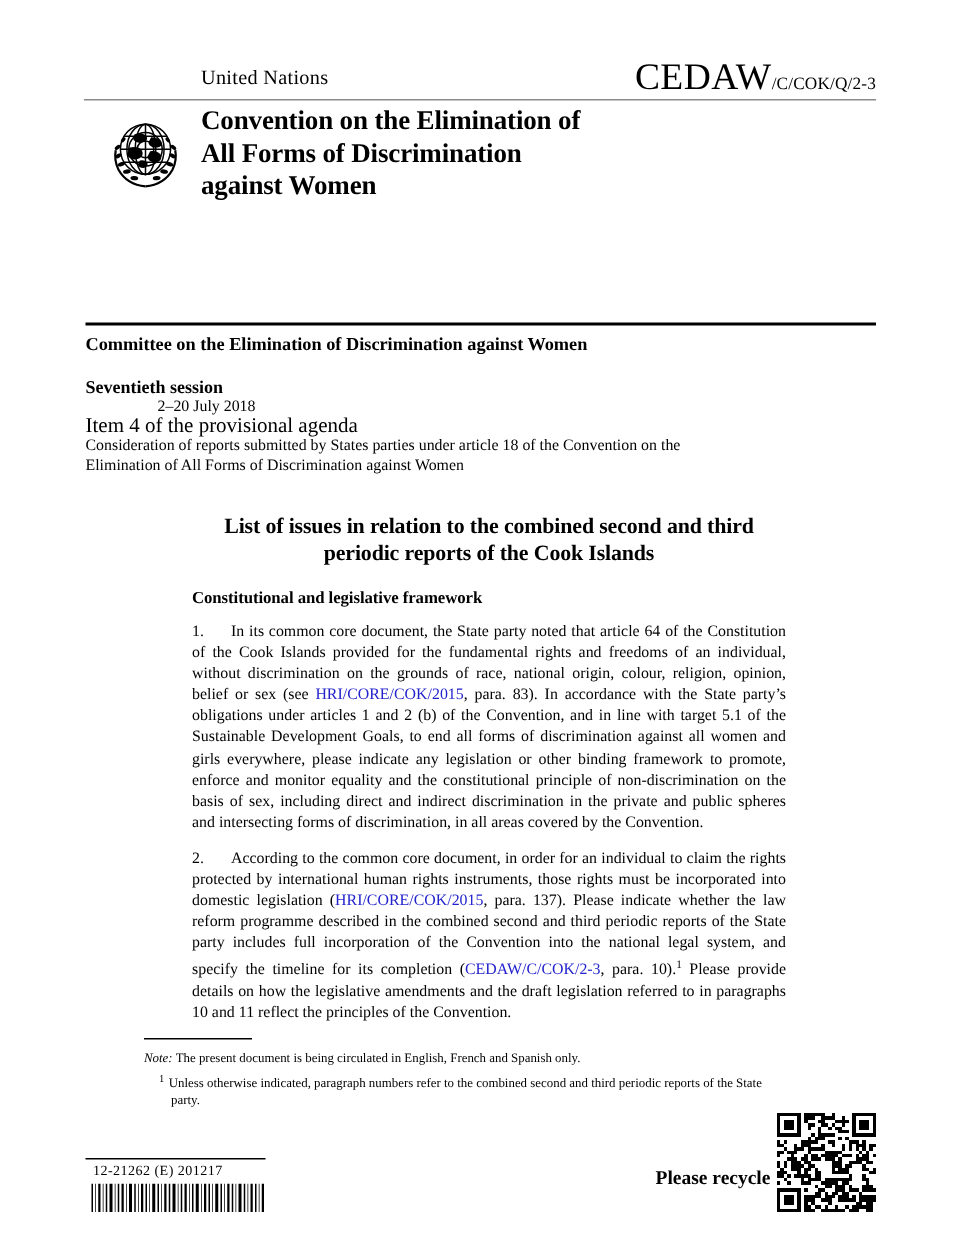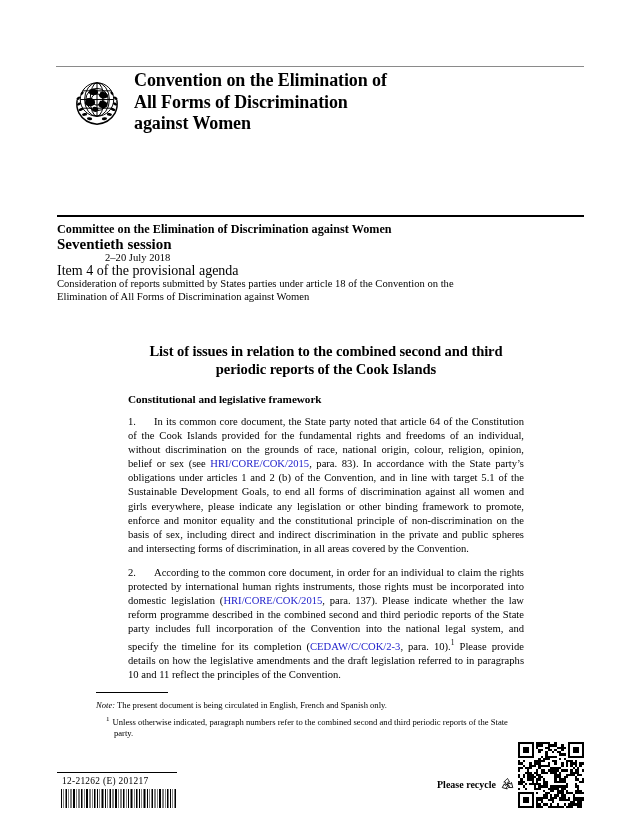--- a/index.html
+++ b/index.html
@@ -118,22 +118,22 @@
     font-size: 11px;
     line-height: 13.2px;
   }
   .committee-name {
     font-size: 12.2px;
     font-weight: bold;
     line-height: 14.6px;
   }
   .committee-session {
     font-weight: bold;
-    font-size: 15px;
-    margin-top: 1px;
+    font-size: 12px;
+    margin-top: 15px;
   }
   .committee-dates {
     font-size: 10.6px;
     margin-left: 48px;
   }
   .committee-item {
     font-size: 14px;
   }
   .committee-consid {
     font-weight: normal;
@@ -239,39 +239,47 @@
 
   .recycle-wrap {
     position: absolute;
     left: 437px;
     top: 776px;
     display: flex;
     align-items: center;
     gap: 3px;
   }
   .recycle-text {
-    font-size: 10px;
+    font-size: 13px;
     font-weight: bold;
     font-family: Liberation Serif, serif;
   }
   .recycle-icon { width: 17px; height: 17px; }
 
   .qr {
     position: absolute;
     left: 518px;
     top: 742px;
     width: 66px;
     height: 66px;
   }
 </style>
 </head>
 <body>
 
 <div class="page">
 
+  <div class="masthead">
+    <div class="mast-top">
+      <div class="un-name">United Nations</div>
+      <div class="symbol-wrap">
+        <span class="symbol-main">CEDAW</span><span class="symbol-sub">/C/COK/Q/2-3</span>
+      </div>
+    </div>
+  </div>
 
   <div class="rule-thin"></div>
 
   <div class="mast-body">
 
     <svg class="emblem" viewBox="0 0 100 100">
       <g fill="none" stroke="#000" stroke-width="1.6">
         <circle cx="50" cy="46" r="27"></circle>
         <ellipse cx="50" cy="46" rx="11" ry="27"></ellipse>
         <ellipse cx="50" cy="46" rx="20" ry="27"></ellipse>

